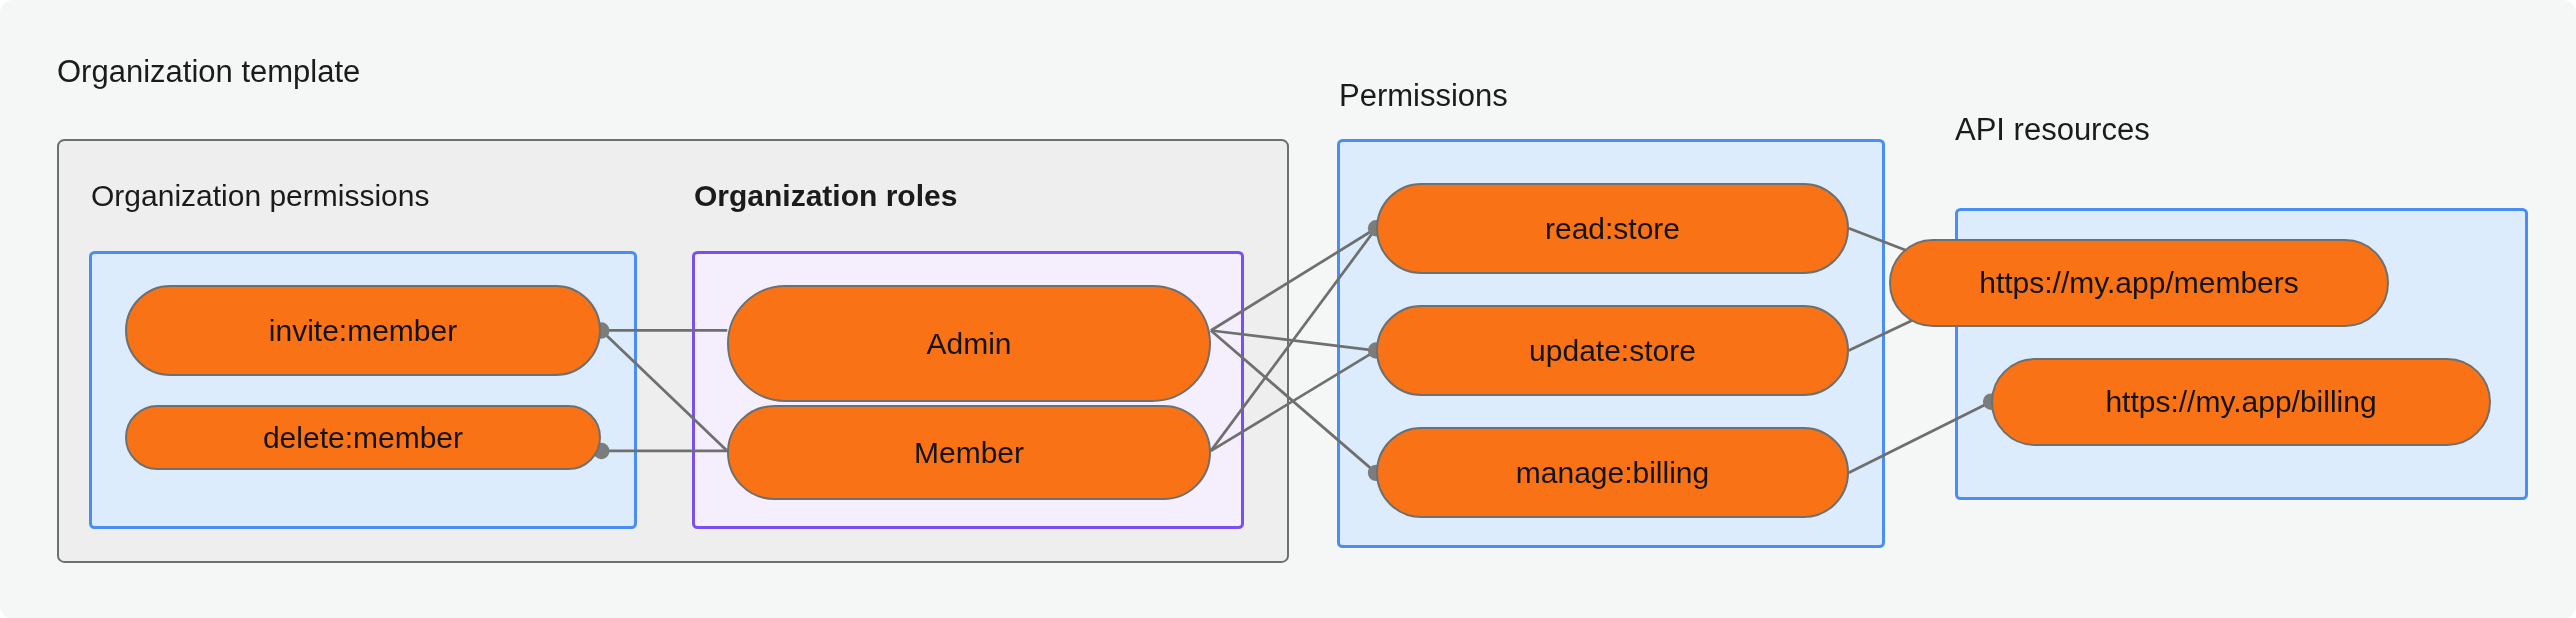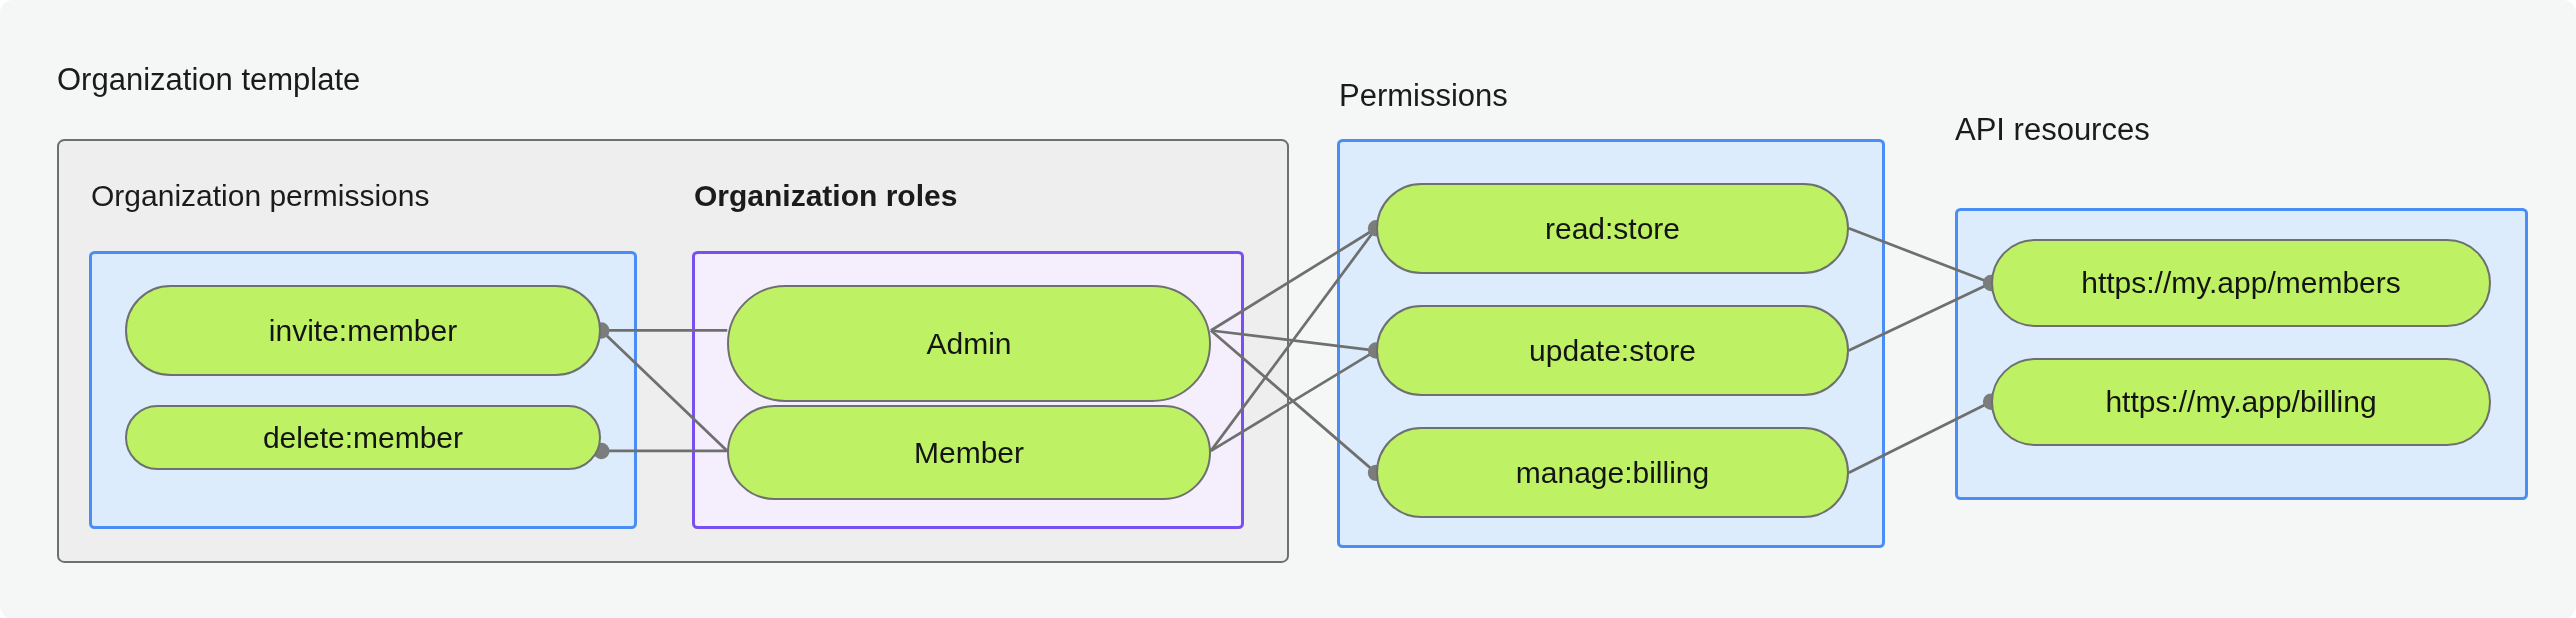--- a/index.html
+++ b/index.html
@@ -56,21 +56,21 @@
     position: absolute;
     background: #f4eefd;
     border: 3.7px solid #7a4ff2;
     border-radius: 5.5px;
     box-sizing: border-box;
   }
 
   
   .node {
     position: absolute;
-    background: #bef264;
+    background: #f97316;
     border: 2.7px solid #6e706f;
     border-radius: 912px;
     box-sizing: border-box;
     display: flex;
     align-items: center;
     justify-content: center;
     font-size: 30px;
     font-weight: 400;
     color: #141414;
     white-space: nowrap;
@@ -88,21 +88,21 @@
     pointer-events: none;
   }
   #edges line { stroke: #6e706f; stroke-width: 3; }
   #edges circle { fill: #7b7d7c; }
 </style>
 </head>
 <body>
 
 <div id="canvas">
 
-  <div class="section-title" style="left:57px; top:64px;">Organization template</div>
+  <div class="section-title" style="left:57px; top:56px;">Organization template</div>
 
   <div class="section-title" style="left:1339px; top:80px;">Permissions</div>
 
   <div class="section-title" style="left:1955px; top:114px;">API resources</div>
 
   <div class="group-gray" style="left:57px; top:139px; width:1232px; height:424px;"></div>
 
   <div class="sub-title" style="left:91px; top:181px;">Organization permissions</div>
 
   <div class="sub-title" style="left:694px; top:181px;font-weight:bold;">Organization roles</div>
@@ -143,18 +143,18 @@
   <div class="node" style="left:727px; top:285px; width:484px; height:117px;">Admin</div>
 
   <div class="node" style="left:727px; top:405px; width:484px; height:95px;">Member</div>
 
   <div class="node" style="left:1376px; top:183px; width:473px; height:91px;">read:store</div>
 
   <div class="node" style="left:1376px; top:305px; width:473px; height:91px;text-align:center;">update:store</div>
 
   <div class="node" style="left:1376px; top:427px; width:473px; height:91px;">manage:billing</div>
 
-  <div class="node" style="left:1991px; top:239px; width:500px; height:88px;">https://my.app/members</div>
+  <div class="node" style="left:1889px; top:239px; width:500px; height:88px;">https://my.app/members</div>
 
   <div class="node" style="left:1991px; top:358px; width:500px; height:88px;">https://my.app/billing</div>
 
 </div>
 
 
 </body></html>

